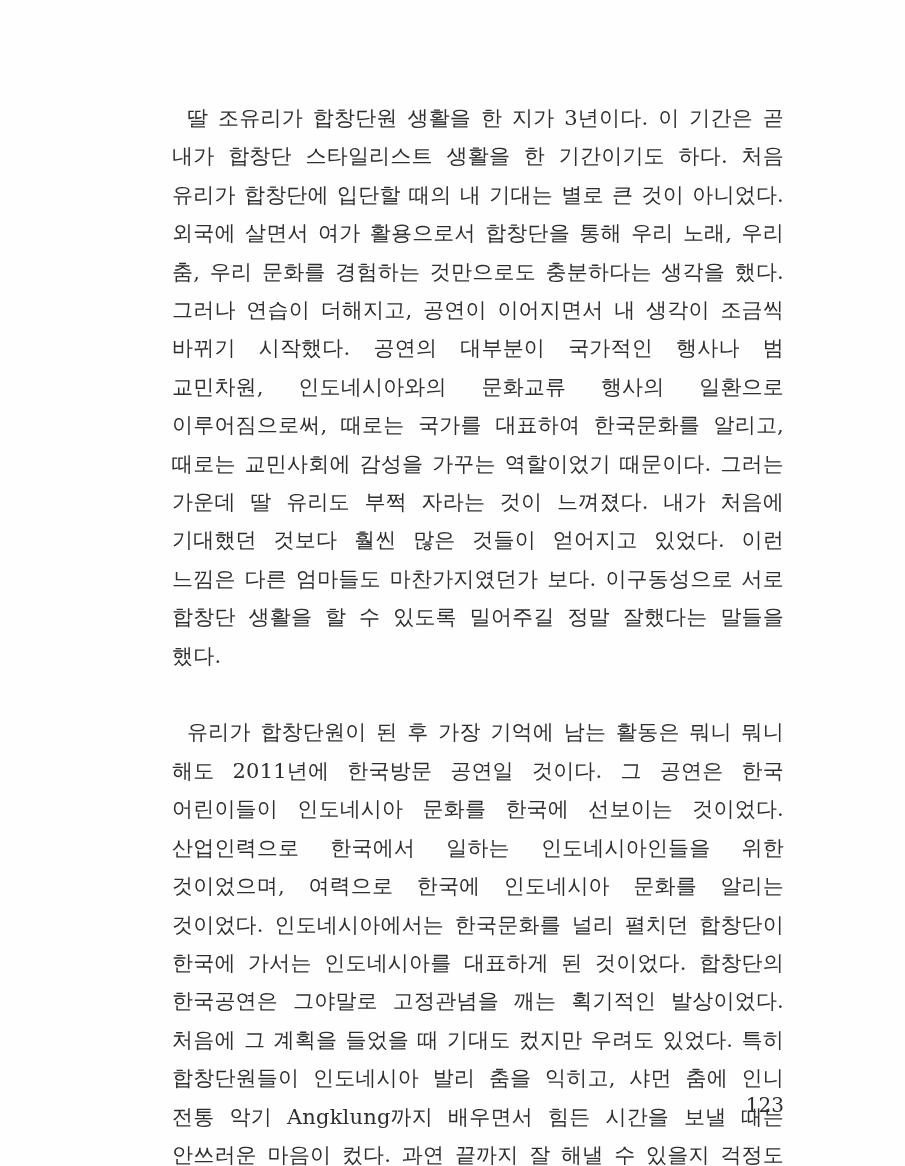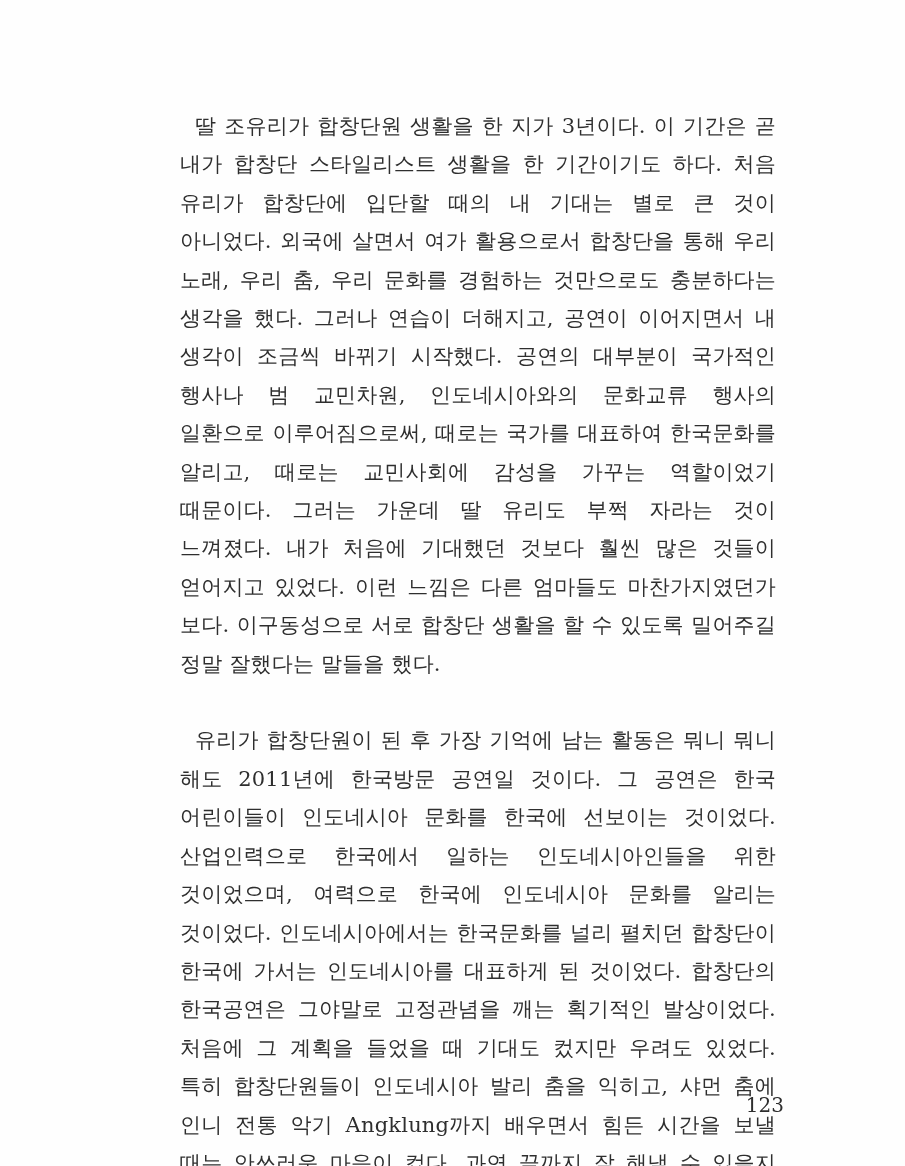--- a/index.html
+++ b/index.html
@@ -24,21 +24,21 @@
     position: absolute;
     left: 172px;
     top: 99px;
     width: 612px;
     font-size: 21px;
     line-height: 38.4px;
     text-align: justify;
     letter-spacing: 0.2px;
   }
   .text-block p {
-    margin: 8px;
+    margin: 0;
     text-indent: 15px;
     word-break: keep-all;
     overflow-wrap: break-word;
   }
   .text-block p.para-gap {
     margin-top: 38.4px;
   }
   .page-number {
     position: absolute;
     top: 1091px;

